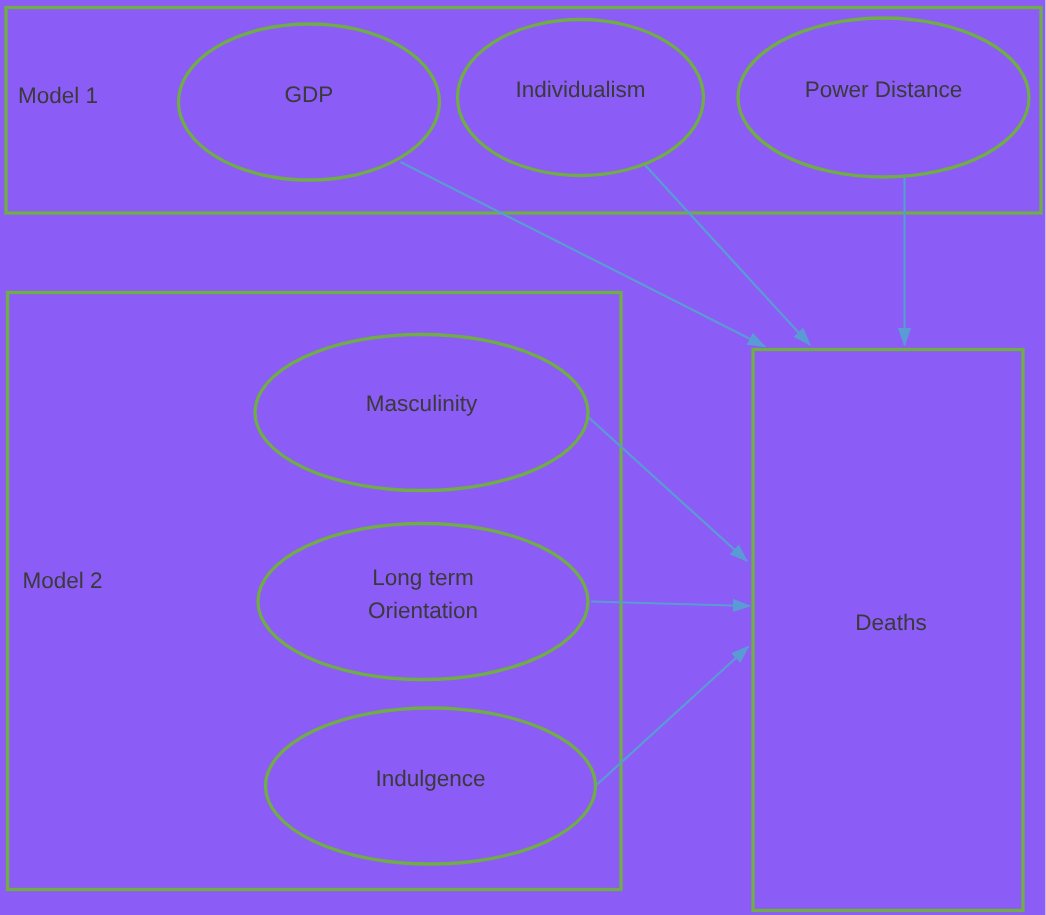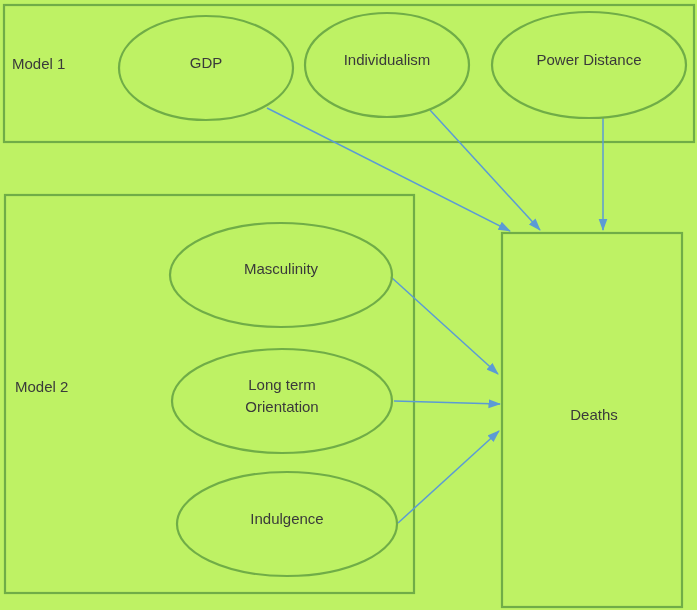--- a/index.html
+++ b/index.html
@@ -4,21 +4,21 @@
 <style>
   html, body {
     margin: 0;
     padding: 0;
     background: #ffffff;
   }
   .stage {
     position: relative;
     width: 697px;
     height: 610px;
-    background: #bef264;
+    background: #8b5cf6;
     font-family: "Liberation Sans", sans-serif;
   }
   svg { display: block; }
   .shape {
     fill: none;
     stroke: var(--shape-green, #70ad47);
     stroke-width: 2.2px;
   }
   .edge {
     fill: none;

